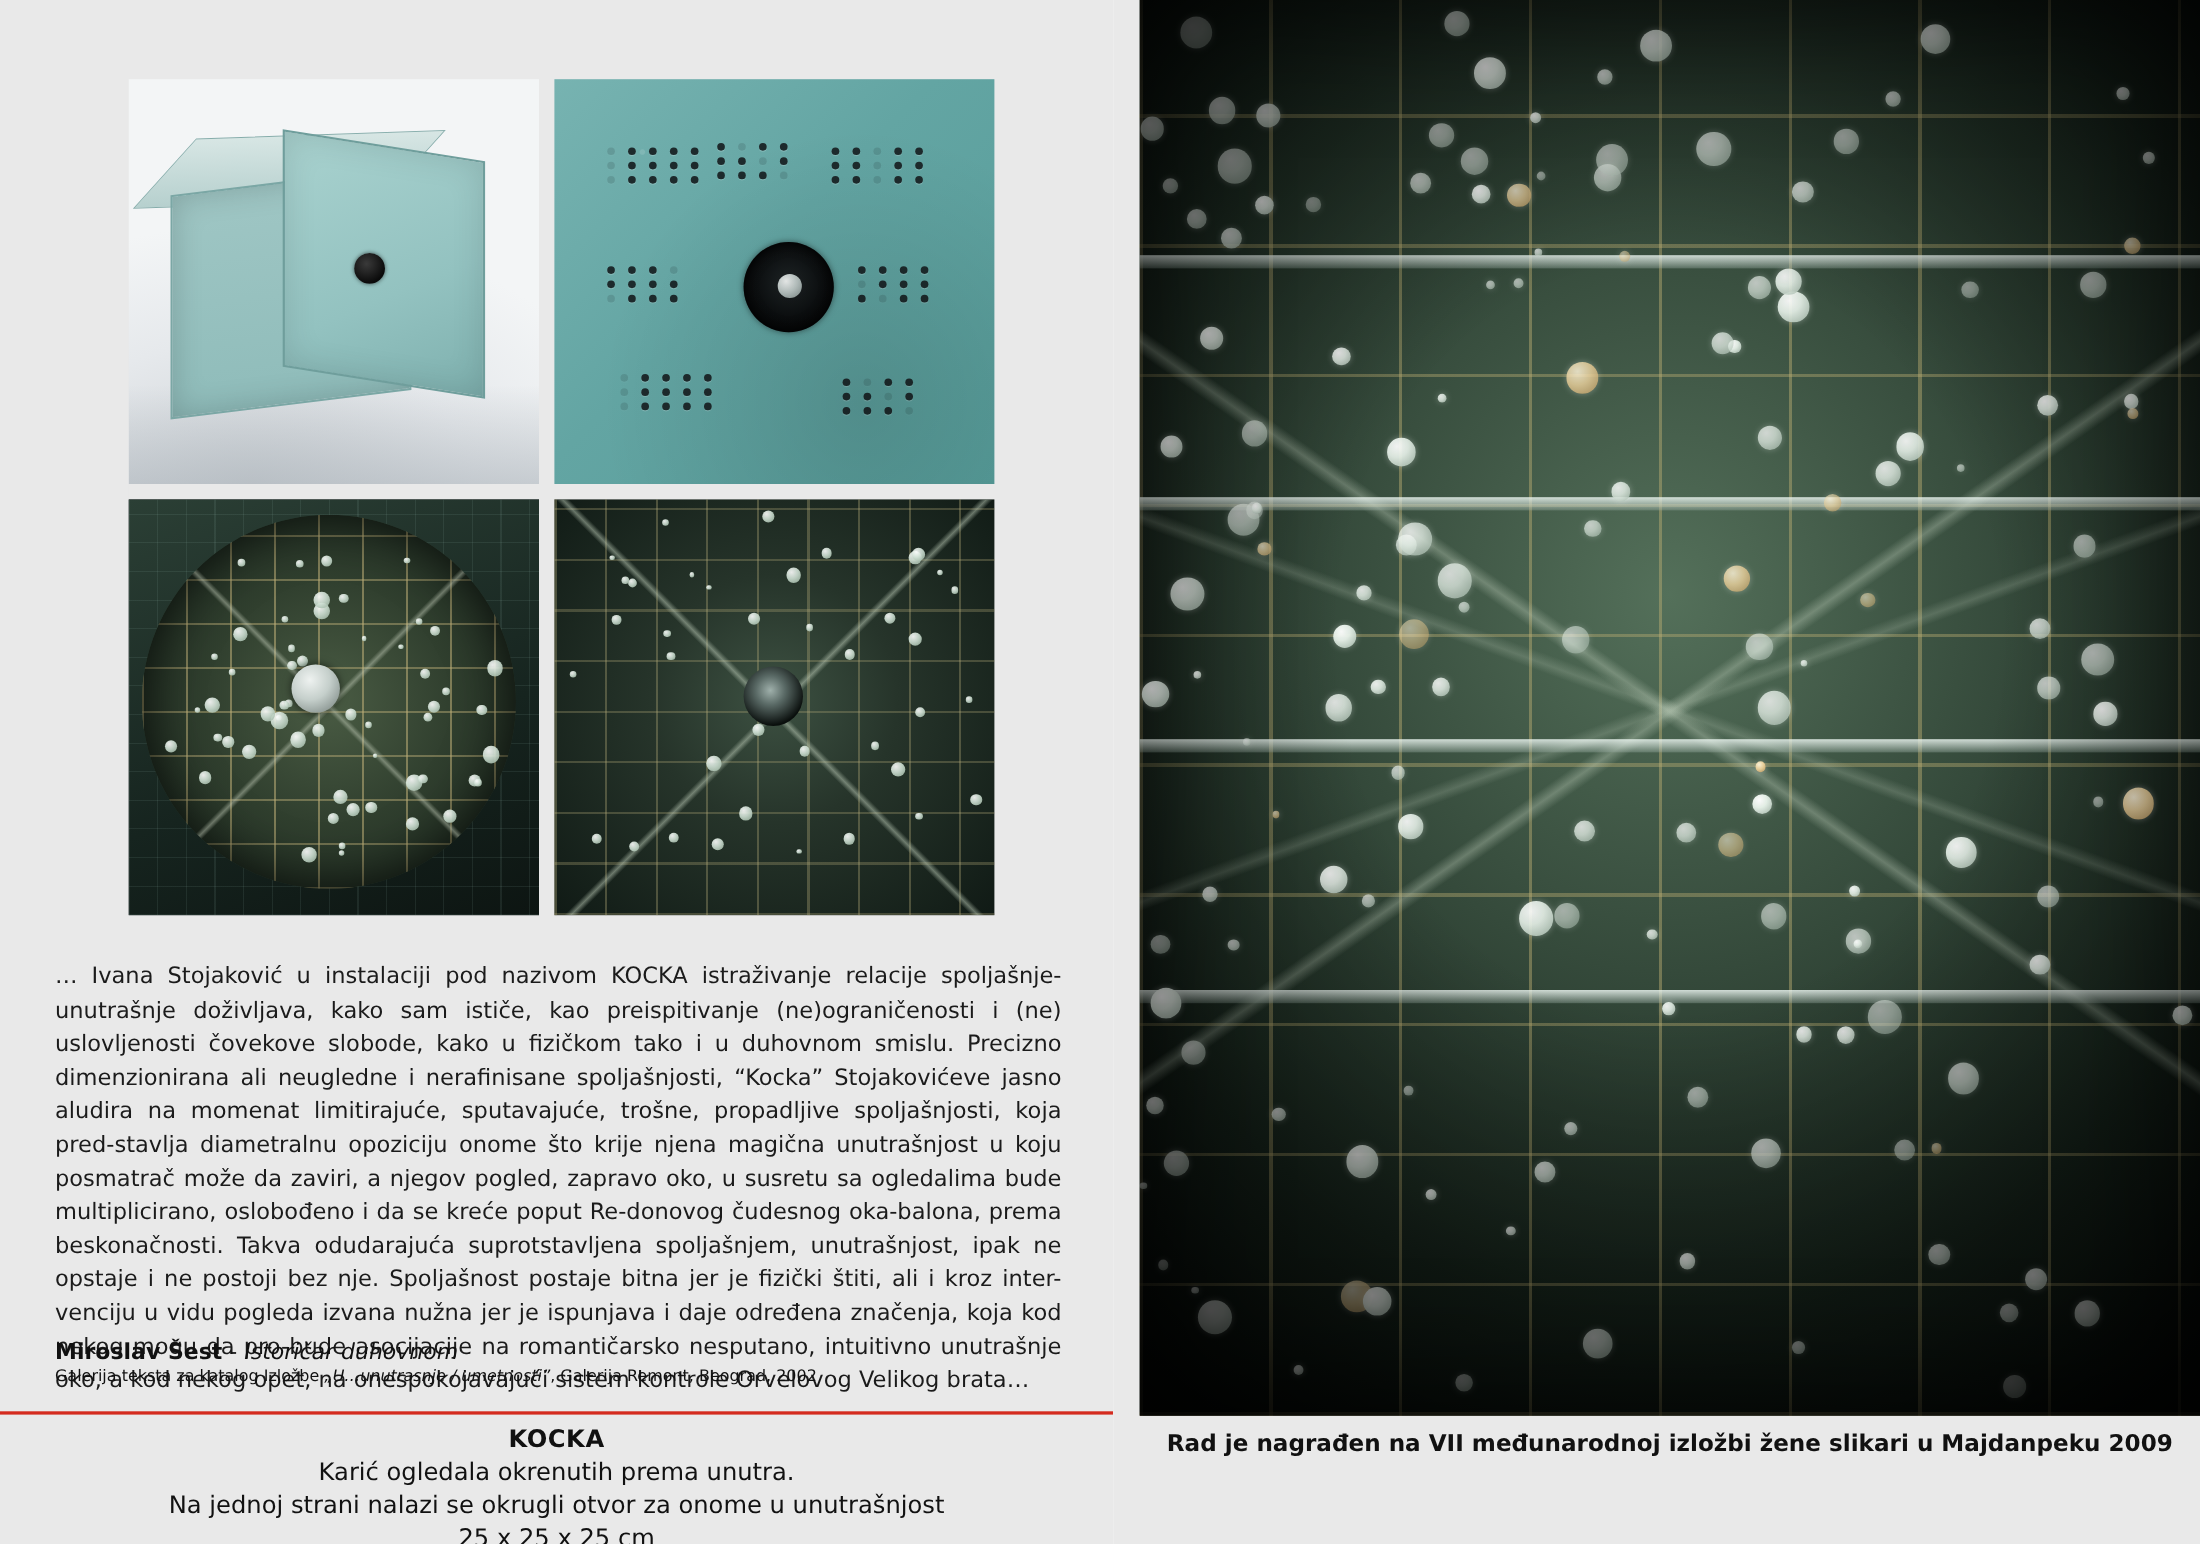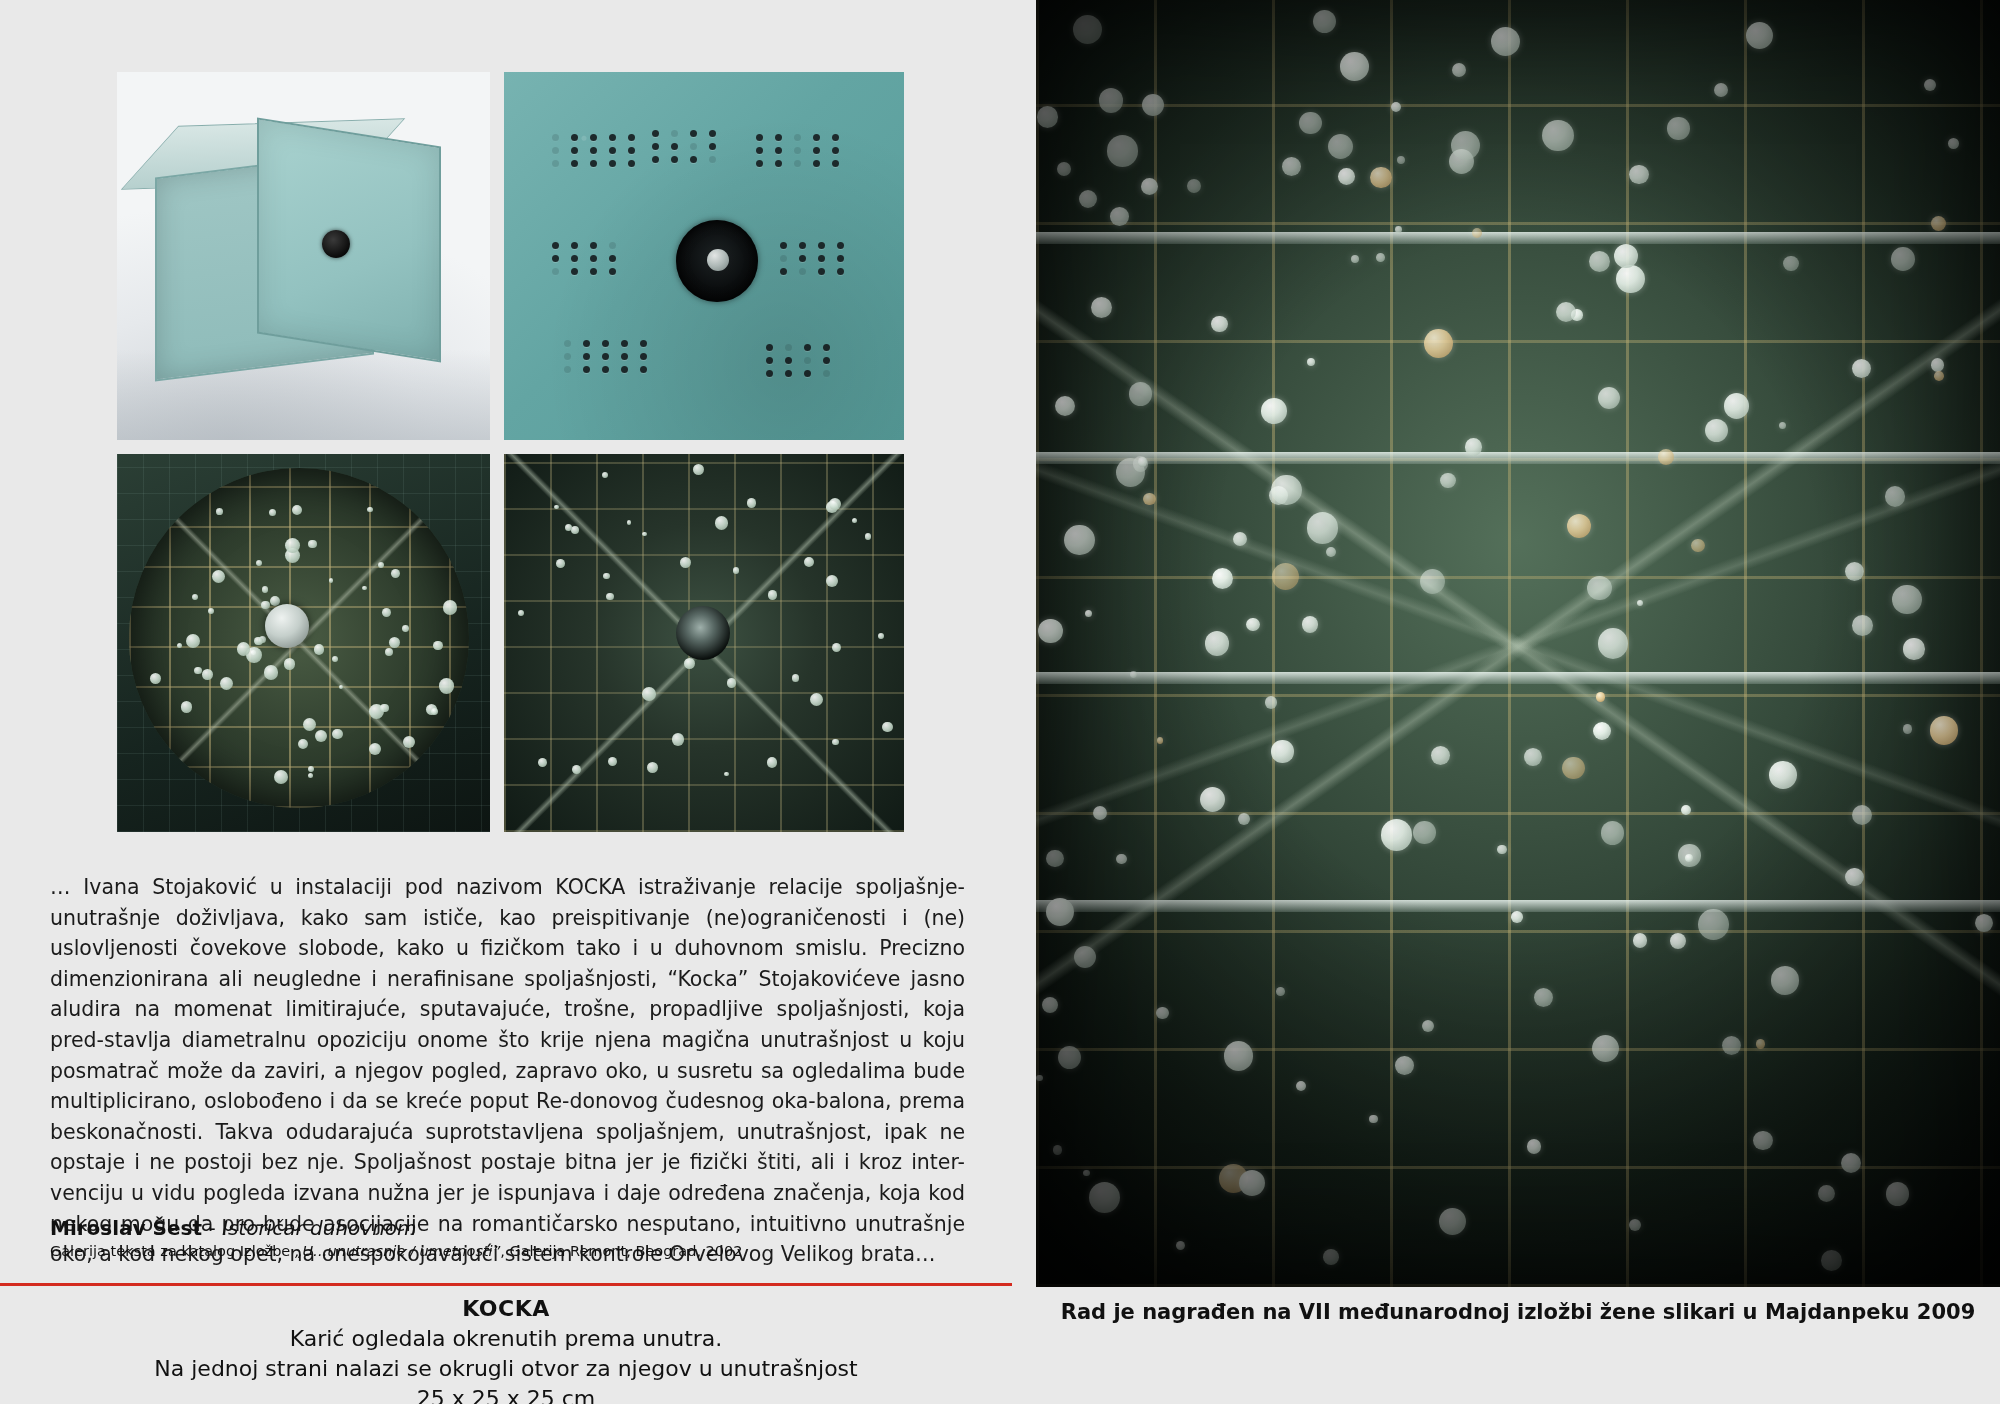--- a/index.html
+++ b/index.html
@@ -577,21 +577,21 @@
       <div class="source-line">
         <span>Galerija teksta za katalog Izložbe </span><span class="it">„U…unutrasnje / umetnosti”</span><span>, Galerija Remont, Beograd, 2002</span>
       </div>
     </div>
 
     <div class="red-rule"></div>
 
     <div class="caption-block">
       <div class="ttl">KOCKA</div>
       <div class="ln">Karić ogledala okrenutih prema unutra.</div>
-      <div class="ln">Na jednoj strani nalazi se okrugli otvor za njegov u unutrašnjost</div>
+      <div class="ln">Na jednoj strani nalazi se okrugli otvor za onome u unutrašnjost</div>
       <div class="ln">25 x 25 x 25 cm</div>
     </div>
   </div>
 
   <div class="divider-v"></div>
 
   <div class="right-panel">
     <div class="right-photo" id="right-photo">
       <div class="diag"></div>
       <div class="shelf" style="top:232px;"></div>

